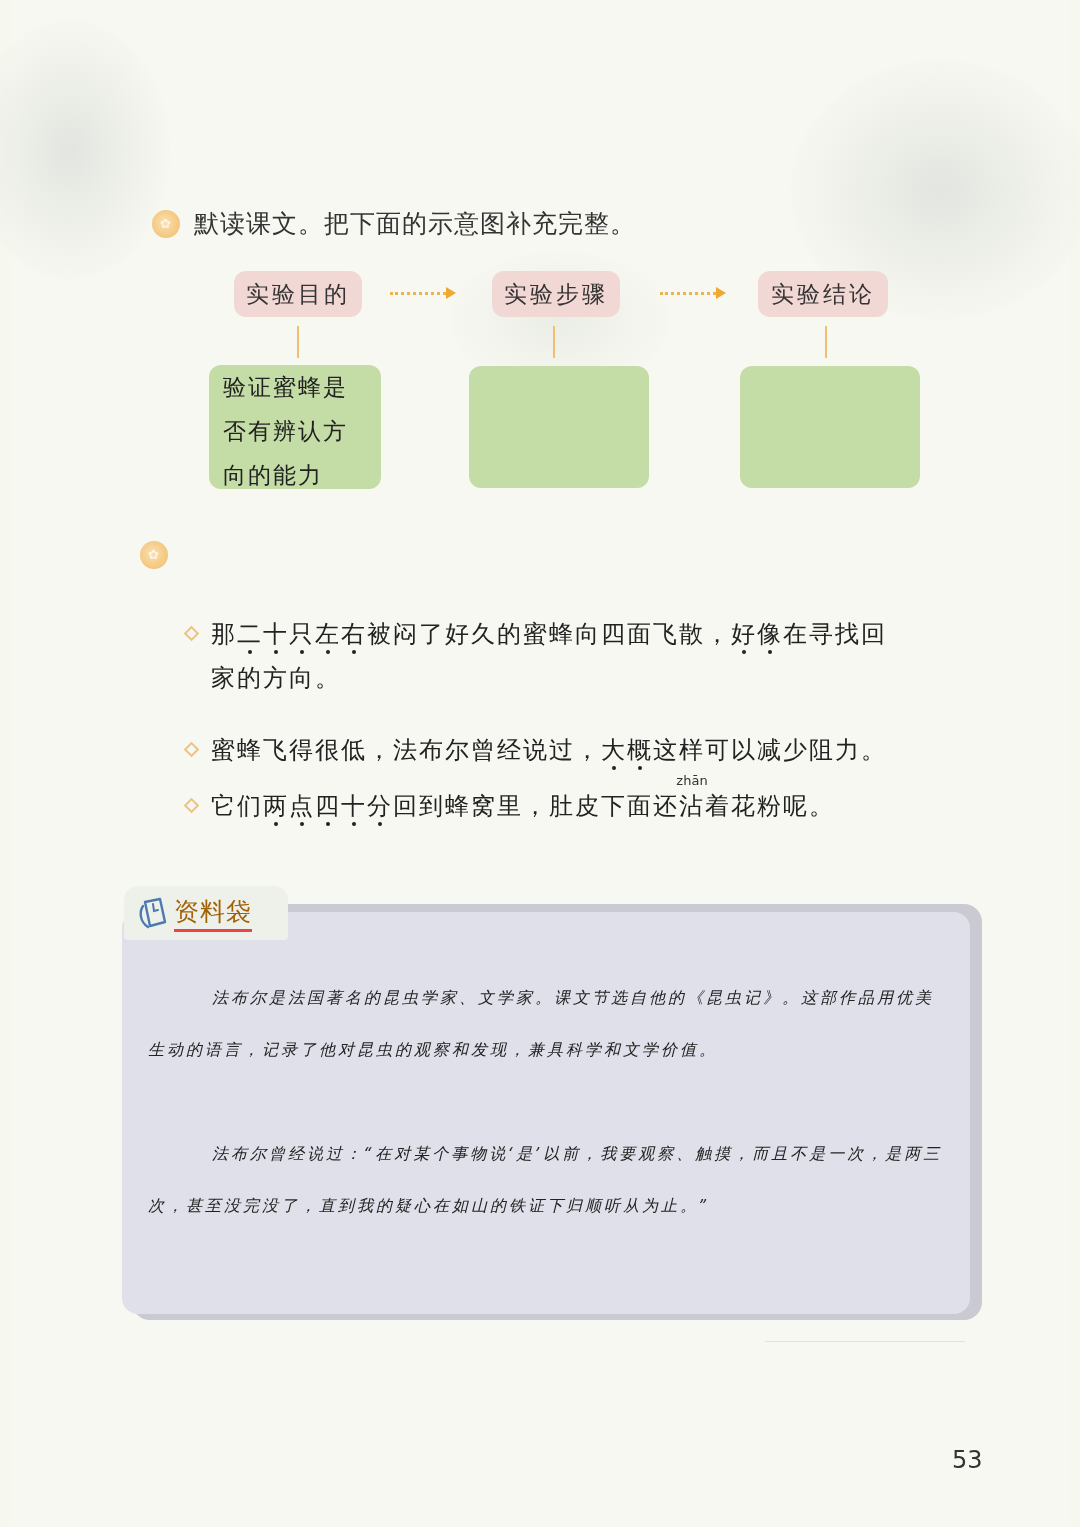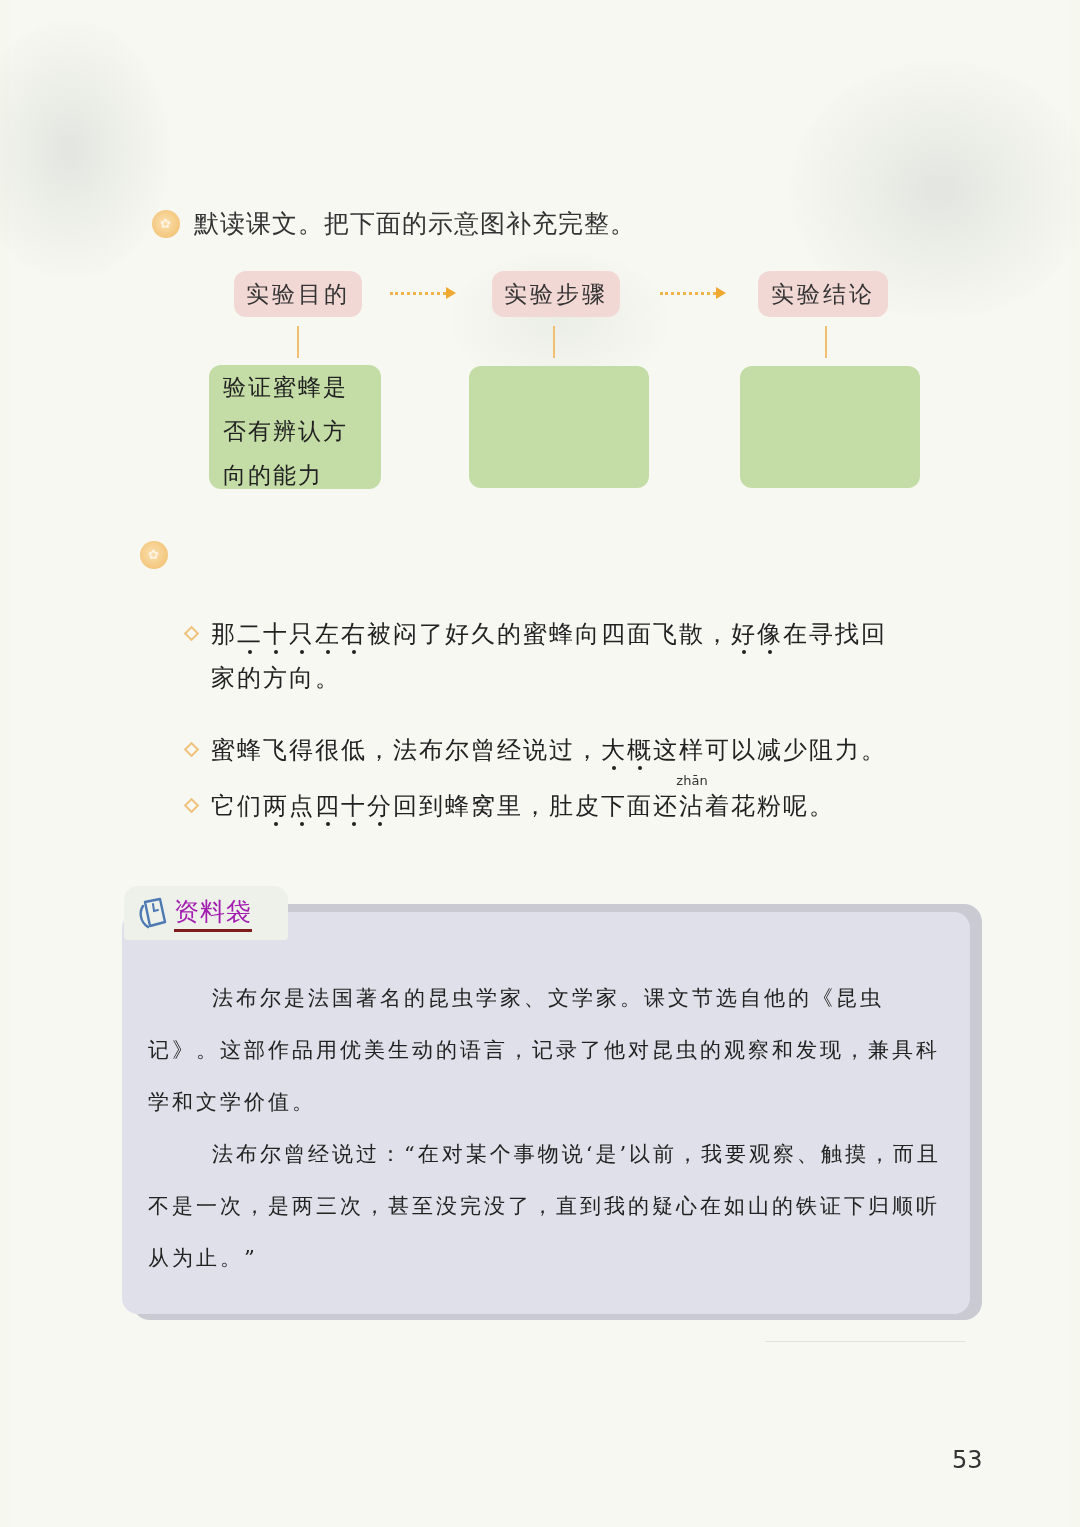--- a/index.html
+++ b/index.html
@@ -86,27 +86,28 @@
     .info-tab {
       position: absolute; left: 124px; top: 886px; width: 164px; height: 54px;
       border-radius: 14px 14px 4px 4px; background: #eef0ea;
       display: flex; align-items: center; padding-left: 14px;
     }
     .info-tab .bag-icon {
       width: 32px; height: 34px; margin-right: 4px;
     }
     .info-tab .label {
       font-family: "DejaVu Sans", "Liberation Sans", sans-serif;
-      font-size: 25px; color: #a21caf; letter-spacing: 1px;
-      border-bottom: 3px solid #7f1d1d; line-height: 34px;
+      font-size: 25px; color: #a16207; letter-spacing: 1px;
+      border-bottom: 3px solid #ef4444; line-height: 34px;
     }
     .info-para {
       position: absolute; left: 148px; width: 800px;
-      font-size: 21px; line-height: 52px; color: #222; letter-spacing: 3px;
+      font-size: 16px; line-height: 52px; color: #222; letter-spacing: 3px;
       text-indent: 64px;
+      font-style: italic;
     }
     .footer-rule {
       position: absolute; left: 765px; top: 1341px; width: 200px; height: 1px; background: #e2e3da;
     }
     .page-number {
       position: absolute; left: 952px; top: 1446px;
       font-family: "DejaVu Sans", "Liberation Sans", sans-serif;
       font-size: 24px; color: #333;
     }
   </style>

